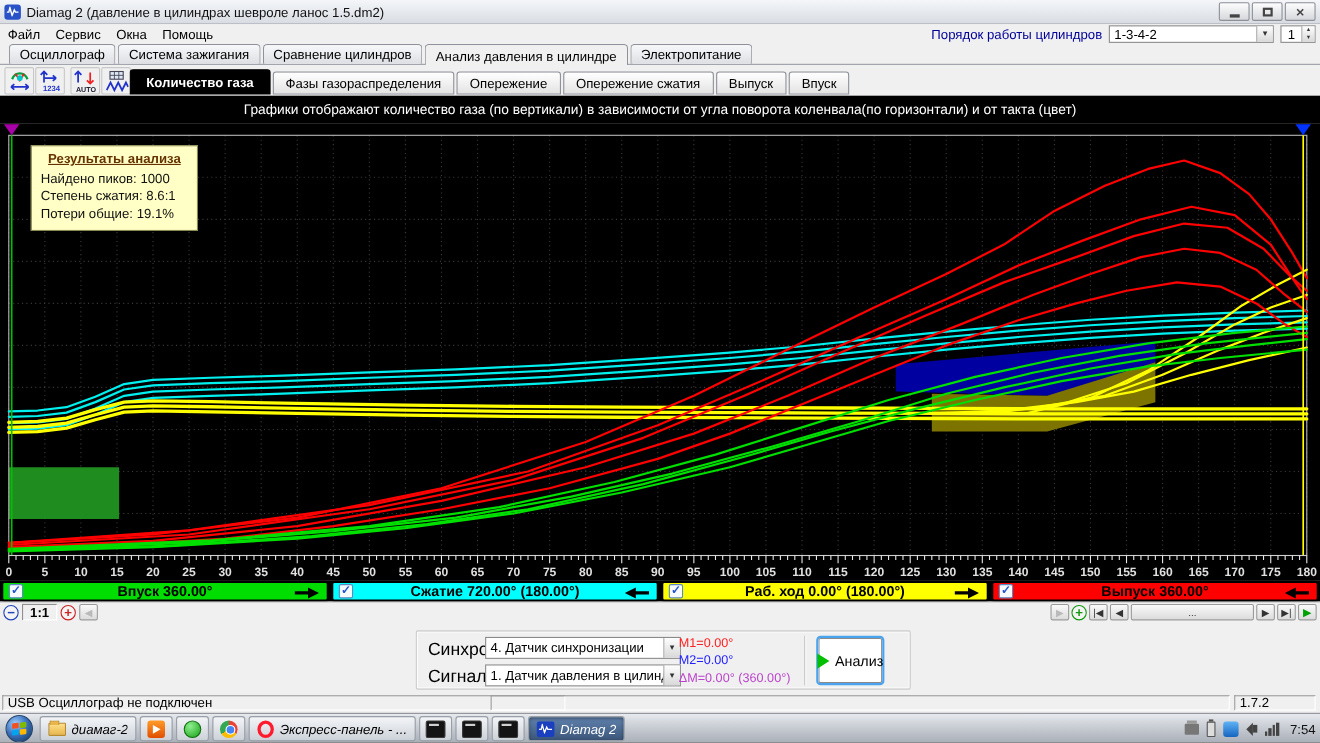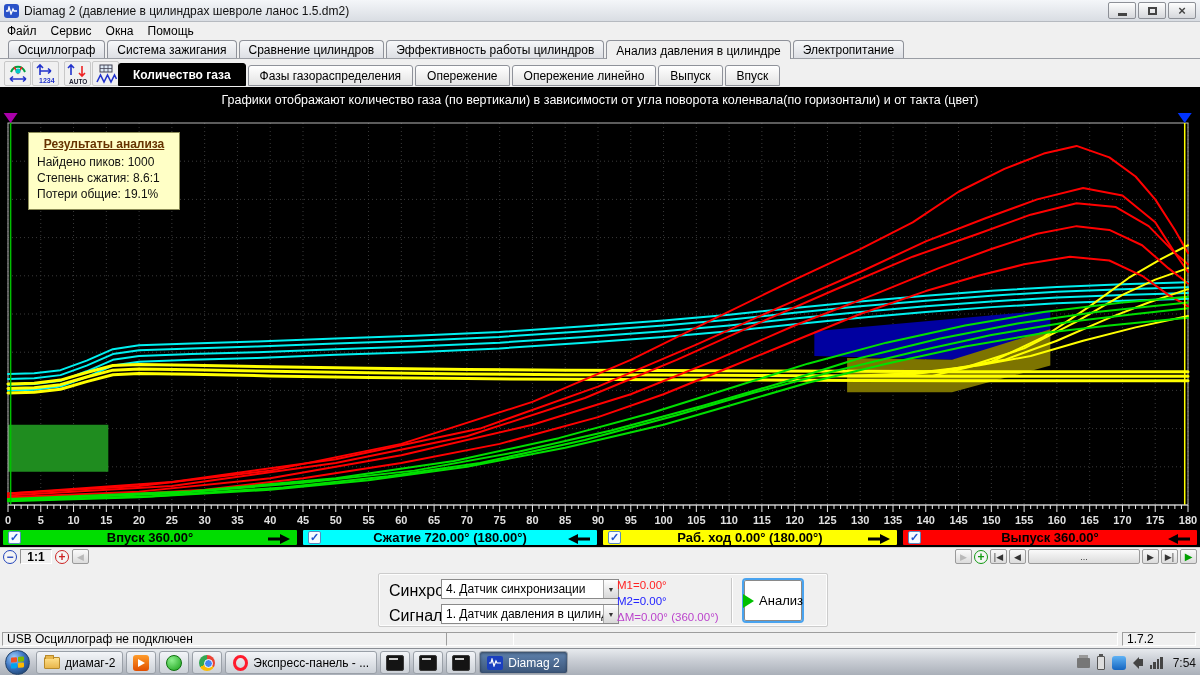--- a/index.html
+++ b/index.html
@@ -86,21 +86,21 @@
 
   
   .taskbar{position:absolute;left:0;top:648px;width:1200px;height:27px;background:linear-gradient(#e7eaee 0%,#c9cdd4 45%,#aab0b9 100%);border-top:1px solid #8a8e95;}
   .orb{position:absolute;left:5px;top:1px;width:25px;height:25px;border-radius:50%;background:radial-gradient(circle at 35% 30%,#9fd0ff 0%,#3d74c0 45%,#13304f 100%);border:1px solid #23436b;display:flex;align-items:center;justify-content:center;}
   .flag{width:13px;height:11px;display:grid;grid-template-columns:1fr 1fr;grid-template-rows:1fr 1fr;gap:1px;transform:skewY(-6deg);}
   .flag span{border-radius:1px;}
   .tasks{position:absolute;left:36px;top:2px;display:flex;gap:3px;align-items:center;height:23px;}
   .task{height:23px;border:1px solid #9aa0a8;border-radius:3px;background:linear-gradient(#f3f5f8,#ccd1d8);display:flex;align-items:center;padding:0 7px;gap:5px;font-size:12px;white-space:nowrap;}
   .task.iconic{width:30px;justify-content:center;padding:0;}
   .task.active{background:linear-gradient(#5f82ad,#3c567a);color:#fff;box-shadow:inset 0 1px 3px rgba(0,0,0,.5);}
-  .task .tlbl{overflow:hidden;max-width:120px;}
+  .task .tlbl{overflow:hidden;max-width:120px;font-style:italic;}
   .tico{display:inline-flex;align-items:center;justify-content:center;flex:0 0 auto;}
   .i-folder{width:16px;height:12px;background:linear-gradient(#ffe08a,#e8b64c);border:1px solid #b88a2a;border-radius:1px;position:relative;}
   .i-folder:before{content:"";position:absolute;left:0;top:-3px;width:7px;height:3px;background:#e8b64c;border:1px solid #b88a2a;border-bottom:none;border-radius:1px 1px 0 0;}
   .i-media{width:16px;height:16px;background:linear-gradient(#ff9c2a,#e04e00);border-radius:3px;display:flex;align-items:center;justify-content:center;}
   .i-media span{width:0;height:0;border-left:7px solid #fff;border-top:4px solid transparent;border-bottom:4px solid transparent;}
   .i-green{width:16px;height:16px;border-radius:50%;background:radial-gradient(circle at 35% 30%,#8ef08e,#18a018);border:1px solid #0d700d;}
   .i-chrome{width:16px;height:16px;border-radius:50%;background:conic-gradient(#ea4335 0 33%,#fbbc05 33% 66%,#34a853 66% 100%);position:relative;}
   .i-chrome:after{content:"";position:absolute;left:4.5px;top:4.5px;width:7px;height:7px;border-radius:50%;background:#4285f4;border:1.5px solid #fff;}
   .i-opera{width:15px;height:16px;border-radius:50%;border:3.5px solid #ff1b2d;}
   .i-dark{width:18px;height:16px;background:#141414;border:1px solid #3a3a3a;border-radius:2px;position:relative;}
@@ -139,27 +139,40 @@
           <span class="g-restore"></span>
         </span>
       <span class="wbtn">
           <span class="g-close">×</span>
         </span>
     </span>
   </div>
 
   <div class="menubar">
     <span id="menus"><span class="menu-item">Файл</span><span class="menu-item">Сервис</span><span class="menu-item">Окна</span><span class="menu-item">Помощь</span></span>
+    <span class="firing">
+      <span class="firing-label">Порядок работы цилиндров</span>
+      <span class="combo">
+        <span class="cval">1-3-4-2</span>
+        <span class="carr">▼</span>
+      </span>
+      <span class="spinner">
+        <span class="sval">1</span>
+        <span class="sarr">
+            <span>▲</span>
+            <span>▼</span>
+          </span>
+      </span>
+    </span>
   </div>
 
   <div class="maintabs" id="maintabs">
       <div class="tab">Осциллограф</div>
       <div class="tab">Система зажигания</div>
       <div class="tab">Сравнение цилиндров</div>
-      <div class="tab">Эффективность работы цилиндров</div>
       <div class="tab active">Анализ давления в цилиндре</div>
       <div class="tab">Электропитание</div>
     </div>
 
   <div class="toolbar">
     <span class="ticon" style="left:4px">
       <svg width="22" height="22" viewBox="0 0 22 22">
         <path d="M4 9 C7 2,15 2,18 9" fill="none" stroke="#00a040" stroke-width="2"></path>
         <path d="M7 4 L11 10 L15 4" fill="none" stroke="#ee2222" stroke-width="1.6"></path>
         <circle cx="11" cy="8" r="2.6" fill="#00c8c8"></circle>
@@ -183,21 +196,21 @@
       <svg width="22" height="22" viewBox="0 0 22 22">
         <rect x="5" y="2" width="12" height="7" fill="#dde8f4" stroke="#445" stroke-width="1"></rect>
         <path d="M5 5.5 H17 M9 2 V9 M13 2 V9" stroke="#445" stroke-width="0.8"></path>
         <path d="M2 19 l3.5-7 3.5,7 3.5-7 3.5,7 3.5-7 2,4" fill="none" stroke="#2233cc" stroke-width="1.6"></path>
       </svg>
     </span>
     <span class="subtabs" id="subtabs">
         <div class="subtab active">Количество газа</div>
         <div class="subtab">Фазы газораспределения</div>
         <div class="subtab">Опережение</div>
-        <div class="subtab">Опережение линейно</div>
+        <div class="subtab">Опережение сжатия</div>
         <div class="subtab">Выпуск</div>
         <div class="subtab">Впуск</div>
       </span>
   </div>
 
   <div class="descbar">
     <span>Графики отображают количество газа (по вертикали) в зависимости от угла поворота коленвала(по горизонтали) и от такта (цвет)</span>
   </div>
 
   <div class="chart">

